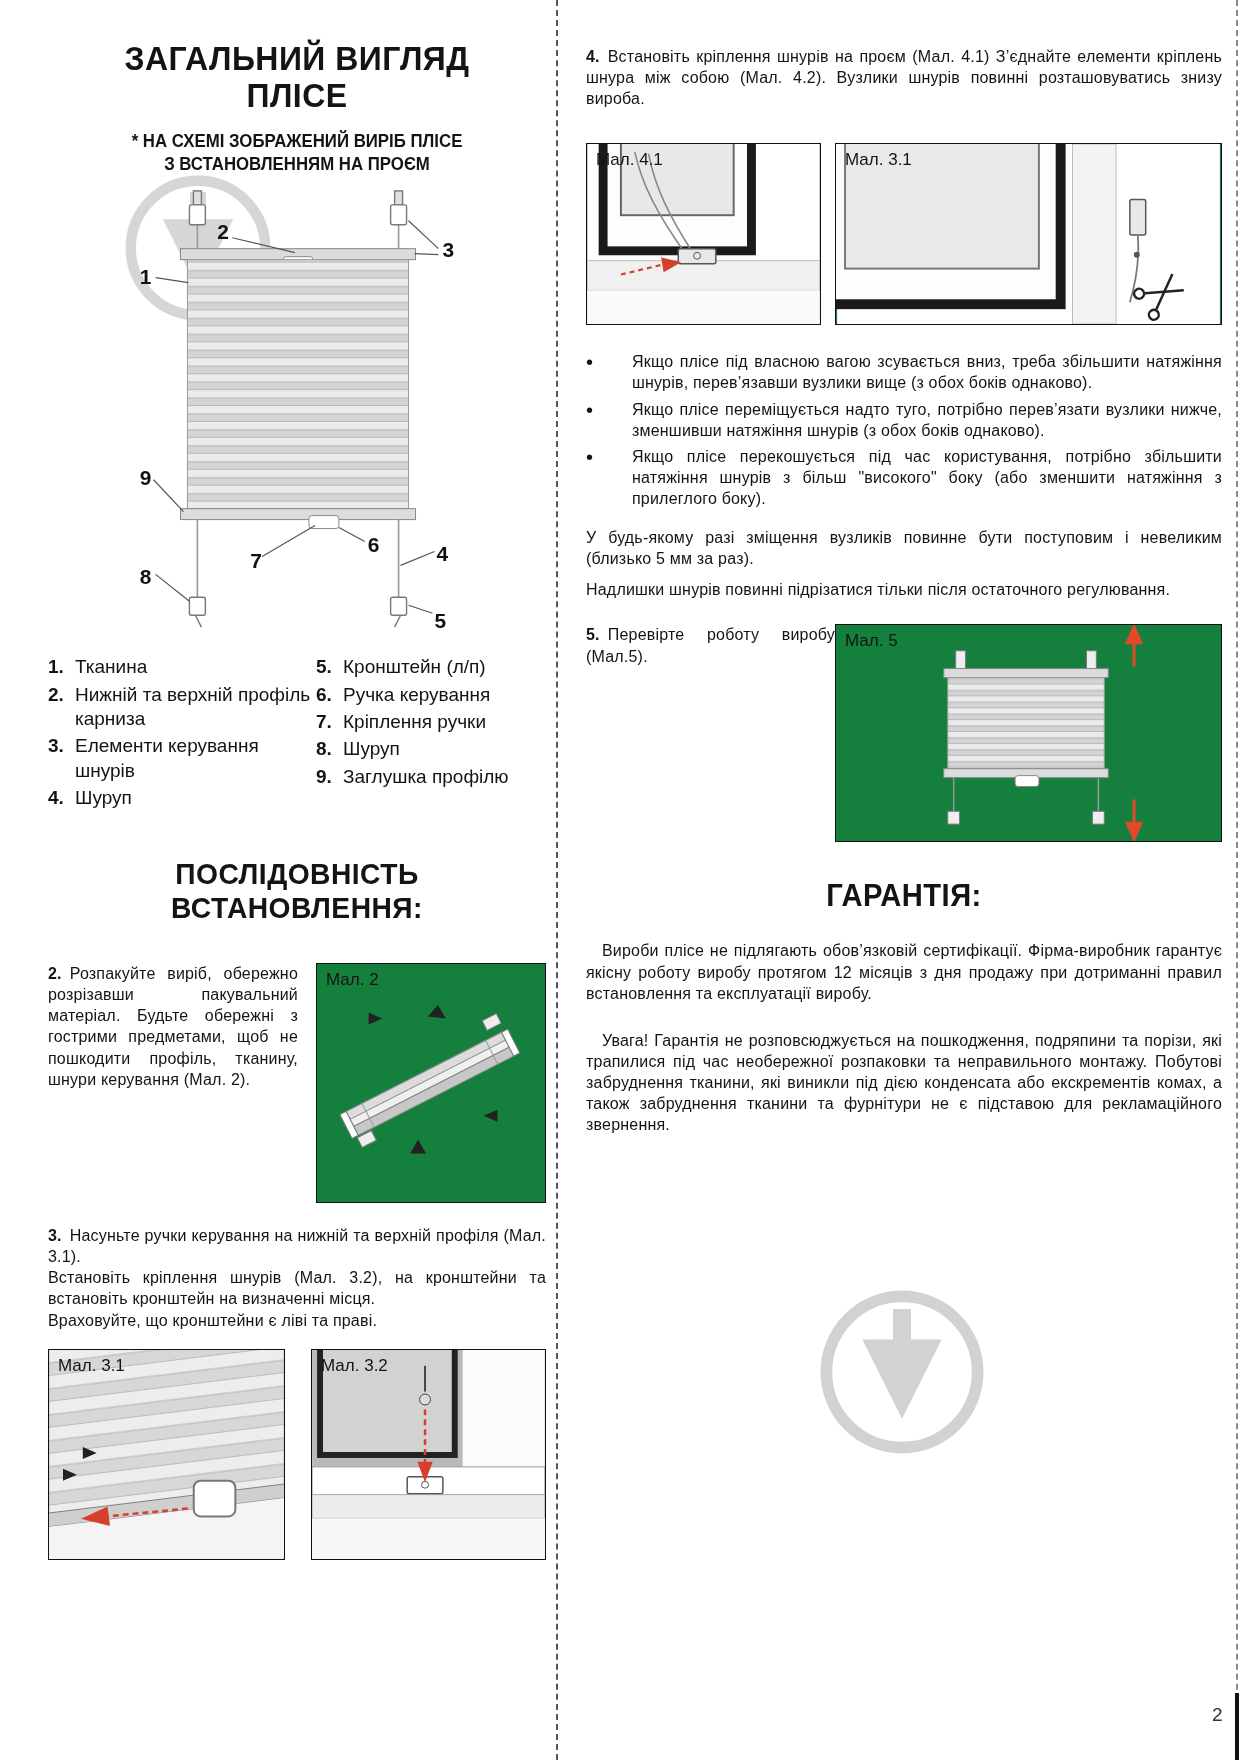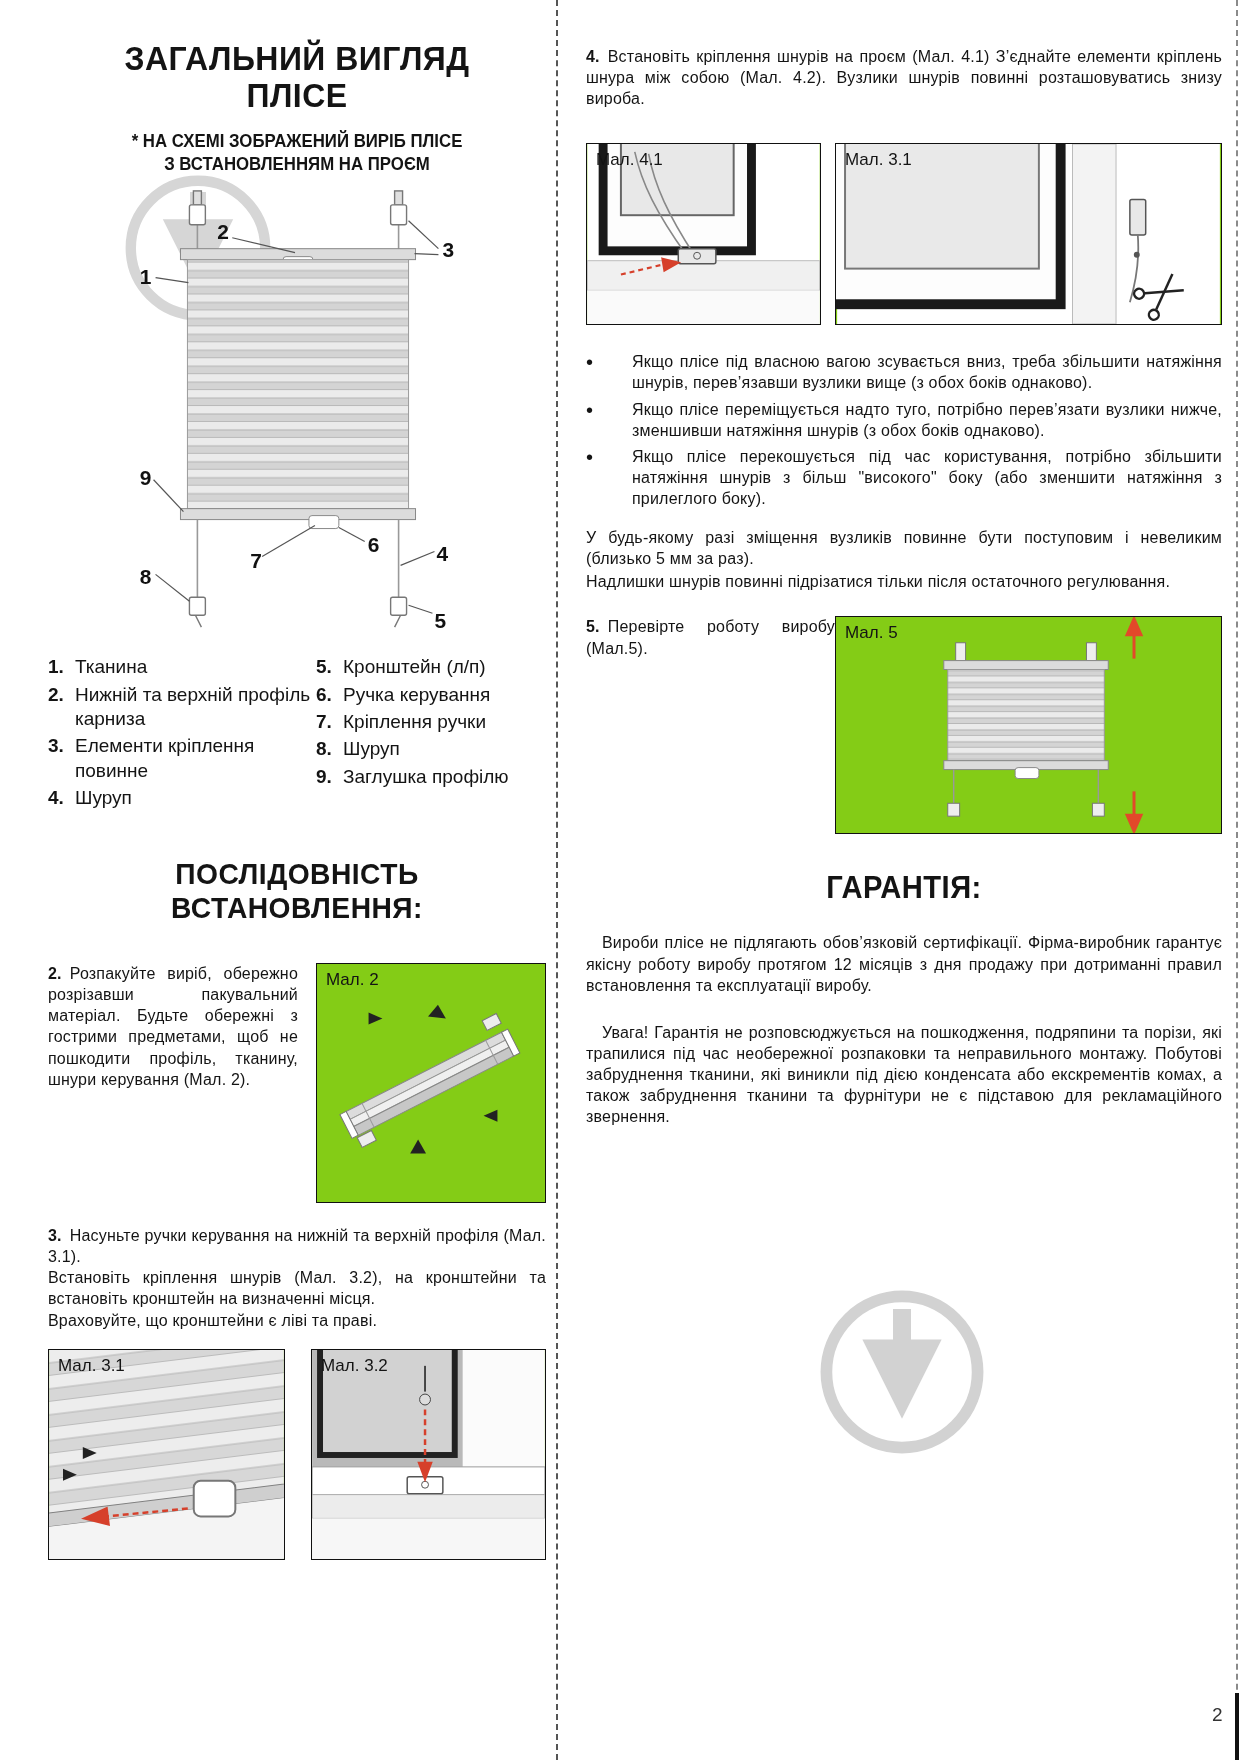--- a/index.html
+++ b/index.html
@@ -38,40 +38,40 @@
   .section-heading { margin-top:44px; text-align:center; font-size:30px; font-weight:800; letter-spacing:.5px;
                      transform:scaleX(.94); transform-origin:center; }
 
   .body-text { font-size:16px; line-height:1.32; text-align:justify; letter-spacing:.2px; }
   .body-text b { margin-right:8px; }
 
   .step2-row { display:flex; justify-content:space-between; margin-top:38px; }
   .step2-text { width:250px; }
   .step3 { margin-top:22px; }
 
-  .figure { position:relative; border:1.5px solid #111; background:#84cc16; overflow:hidden; }
+  .figure { position:relative; border:1.5px solid #111; background:#15803d; overflow:hidden; }
   .fig-label { position:absolute; top:6px; left:9px; font-size:17px; z-index:2; }
   .figure svg { position:absolute; inset:0; width:100%; height:100%; }
   .fig2  { width:230px; height:240px; }
   .figrow { display:flex; justify-content:space-between; }
   .figrow3 { margin-top:18px; }
   .fig31 { width:237px; height:211px; }
   .fig32 { width:235px; height:211px; }
   .figrow41 { margin-top:34px; }
   .fig41 { width:235px; height:182px; }
   .fig42 { width:387px; height:182px; }
   .fig5  { width:387px; height:218px; flex:none;text-decoration:underline; }
 
   .step4 { margin-top:46px; }
   .bullets { margin-top:26px; }
   .bullet-row { display:flex; margin-bottom:5px; }
   .bullet-row .dot { width:46px; flex:none; font-size:20px; }
   .bullet-row .btext { flex:1; }
   .notes { margin-top:18px; }
-  .notes p + p { margin-top:2px; }
+  .notes p + p { margin-top:10px; }
   .step5-row { display:flex; justify-content:space-between; margin-top:24px; }
   .step5-text { width:252px; }
 
   .warranty-heading { margin-top:36px; text-align:center; font-size:31px; font-weight:800; letter-spacing:.5px;
                       transform:scaleX(.94); transform-origin:center; }
   .warranty-p { margin-top:26px; text-indent:16px; }
 </style>
 </head>
 <body>
 
@@ -179,21 +179,21 @@
         <div class="legend-item">
           <b>1.</b>
           <span>Тканина</span>
         </div>
         <div class="legend-item">
           <b>2.</b>
           <span>Нижній та верхній профіль карниза</span>
         </div>
         <div class="legend-item">
           <b>3.</b>
-          <span>Елементи кріплення повинне</span>
+          <span>Елементи керування шнурів</span>
         </div>
         <div class="legend-item">
           <b>4.</b>
           <span>Шуруп</span>
         </div>
       </div>
       <div class="legend-col c2">
         <div class="legend-item">
           <b>5.</b>
           <span>Кронштейн (л/п)</span>

